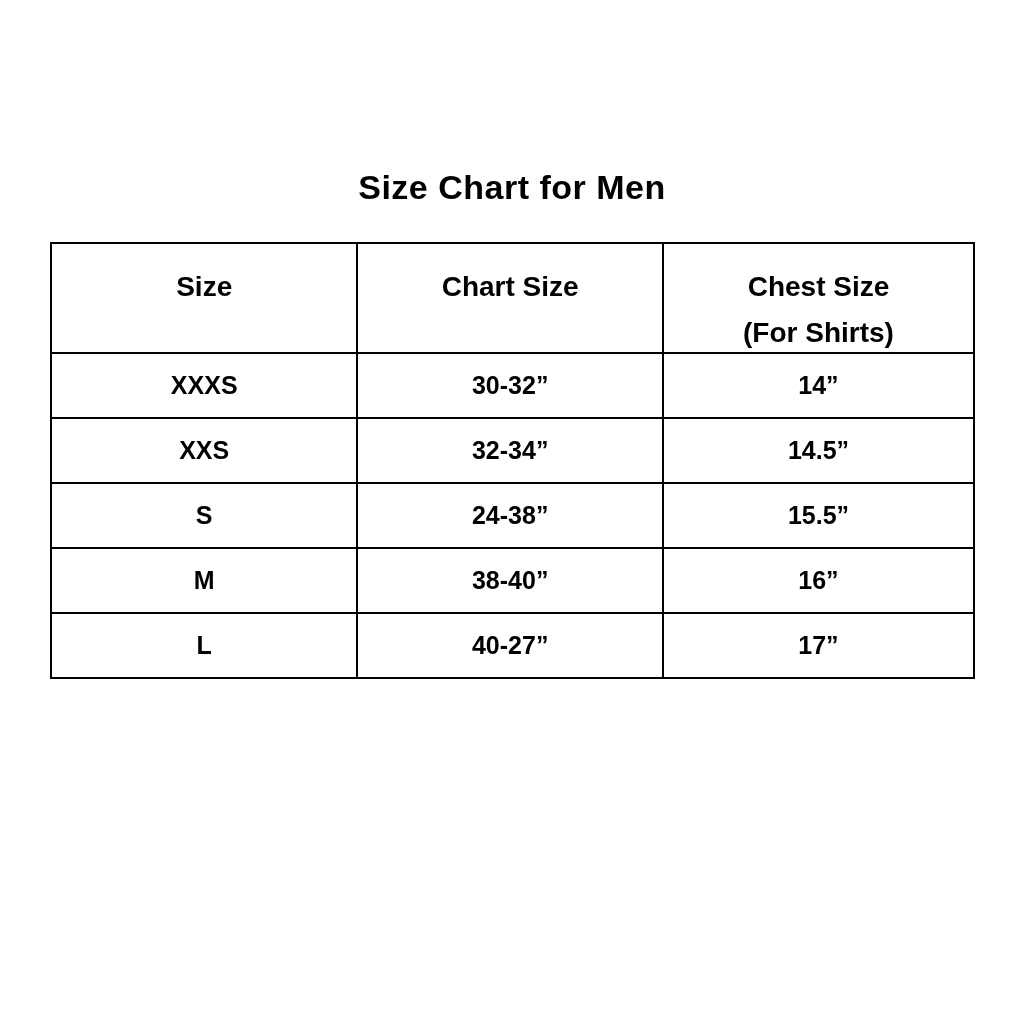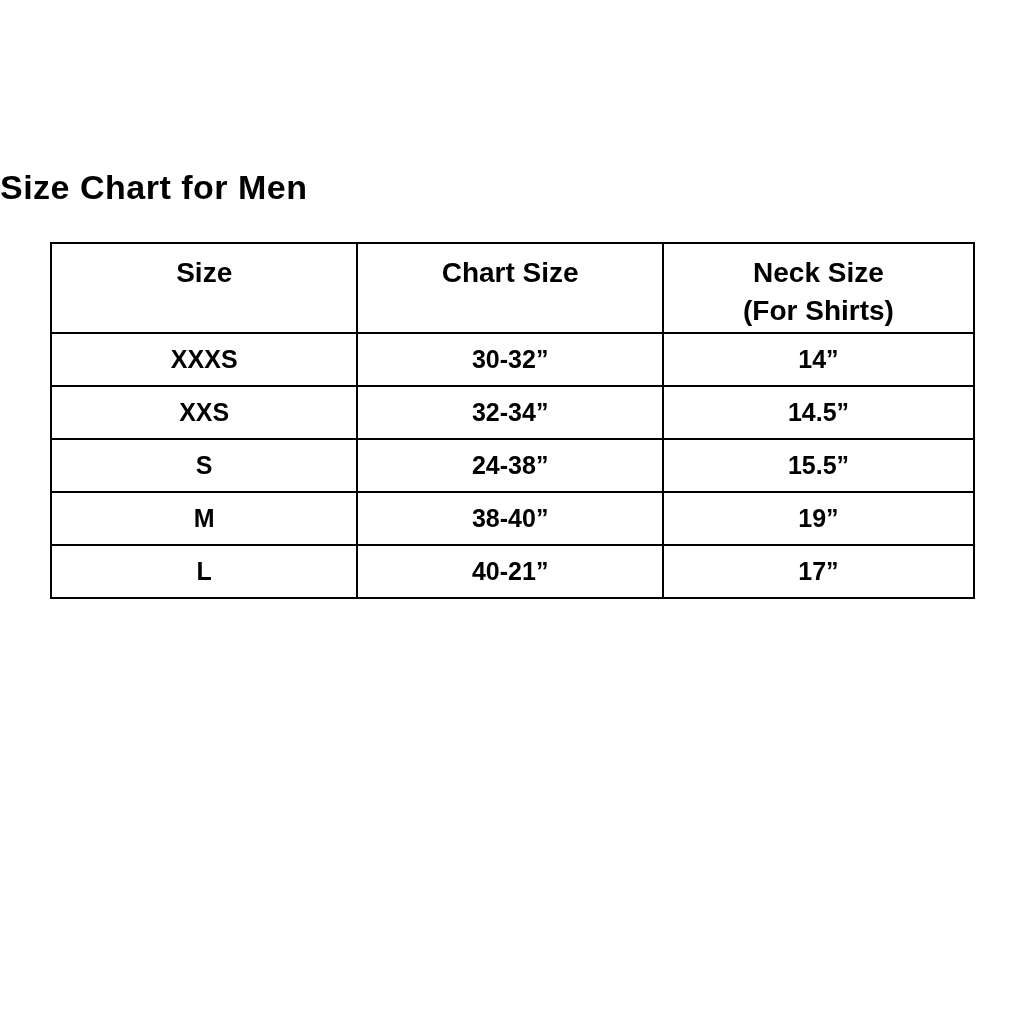--- a/index.html
+++ b/index.html
@@ -12,20 +12,21 @@
   }
   .page {
     position: relative;
     width: 1024px; height: 1024px;
     background: #ffffff;
   }
   .chart-title {
     position: absolute;
     top: 168px; left: 0;
     width: 100%;
+    text-align: center;
     font-size: 34px;
     font-weight: bold;
     letter-spacing: 0.5px;
   }
   table.size-table {
     position: absolute;
     top: 242px; left: 50px;
     width: 925px;
     border-collapse: collapse;
     table-layout: fixed;
@@ -37,29 +38,29 @@
     font-weight: bold;
     background: #ffffff;
   }
   table.size-table col.c1 { width: 33.2%; }
   table.size-table col.c2 { width: 33.1%; }
   table.size-table col.c3 { width: 33.7%; }
   table.size-table th {
     height: 90px;
     font-size: 28px;
     vertical-align: top;
-    padding-top: 10px;
+    padding-top: 24px;
     line-height: 1.35;
   }
   table.size-table td {
-    height: 53px;
+    height: 65px;
     font-size: 25px;
     vertical-align: middle;
   }
-  .hdr-sub { display: block; }
+  .hdr-sub { display: block; margin-top: 8px; }
 </style>
 </head>
 <body>
 
 <div class="page">
 
   <div class="chart-title">Size Chart for Men</div>
 
   <table class="size-table">
     <colgroup>
@@ -69,21 +70,21 @@
     </colgroup>
     <thead>
       <tr>
         <th>
           <span>Size</span>
         </th>
         <th>
           <span>Chart Size</span>
         </th>
         <th>
-          <span>Neck Size</span>
+          <span>Chest Size</span>
           <span class="hdr-sub">(For Shirts)</span>
         </th>
       </tr>
     </thead>
     <tbody>
       <tr>
         <td>XXXS</td>
         <td>30-32”</td>
         <td>14”</td>
       </tr>
@@ -93,23 +94,23 @@
         <td>14.5”</td>
       </tr>
       <tr>
         <td>S</td>
         <td>24-38”</td>
         <td>15.5”</td>
       </tr>
       <tr>
         <td>M</td>
         <td>38-40”</td>
-        <td>19”</td>
+        <td>16”</td>
       </tr>
       <tr>
         <td>L</td>
-        <td>40-21”</td>
+        <td>40-27”</td>
         <td>17”</td>
       </tr>
     </tbody>
   </table>
 
 </div>
 
 </body></html>

